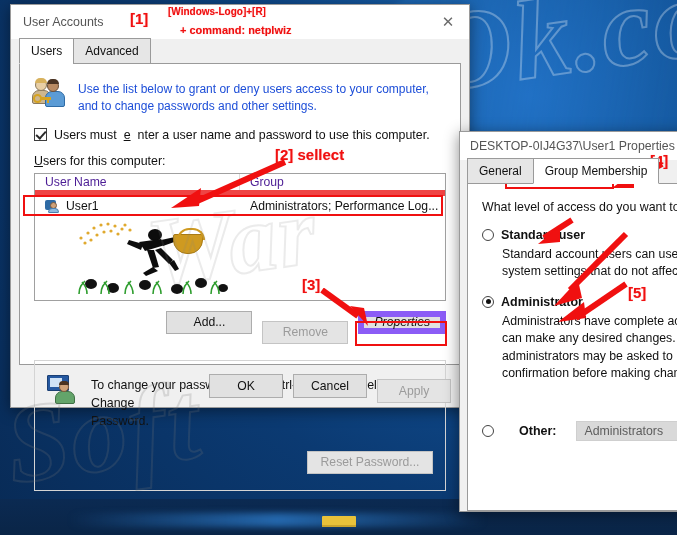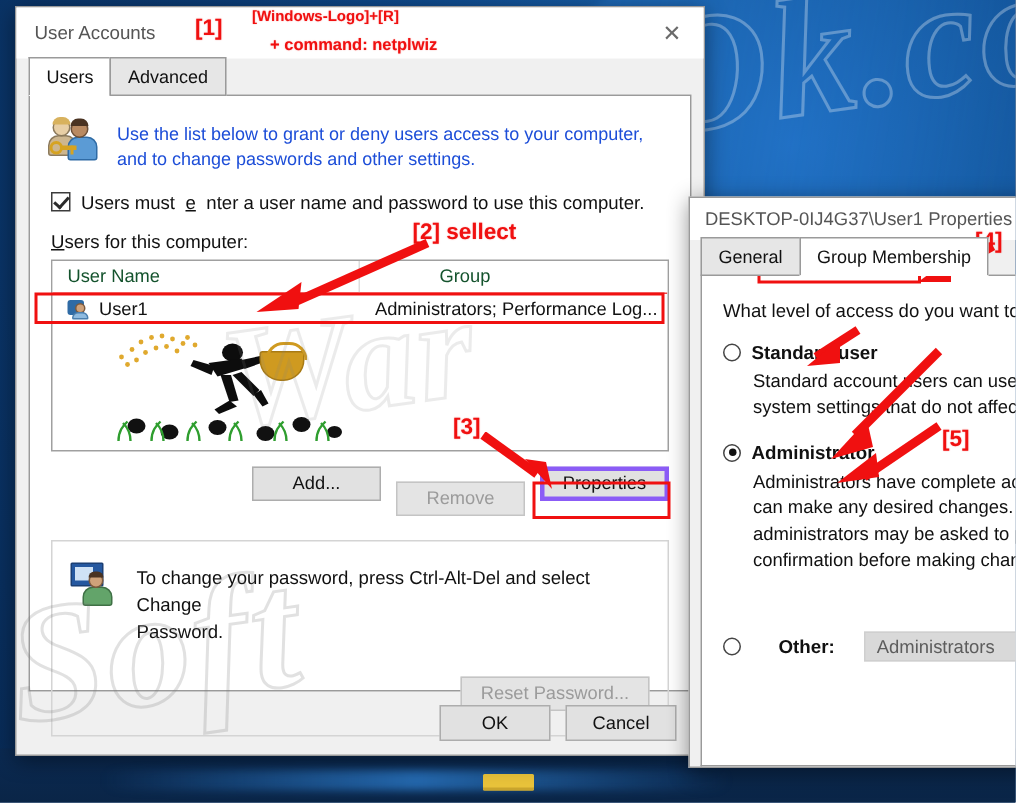--- a/index.html
+++ b/index.html
@@ -64,21 +64,21 @@
   }
   .title-close {
     margin-left:auto; width:42px; height:33px;
     display:flex; align-items:center; justify-content:center;
     font-size:15px; color:#6b6b6b; font-family:"DejaVu Sans", sans-serif;
     cursor:default;
   }
 
   
   #user-accounts {
-    left:10px; top:4px; width:460px; height:500px;
+    left:10px; top:4px; width:460px; height:404px;
     background:#f0f0f0;
   }
   #ua-body { position:absolute; left:0; top:34px; right:0; bottom:0; }
 
   .tabstrip {
     position:absolute; left:8px; top:4px; right:8px; height:21px;
     display:flex; align-items:flex-end; z-index:3;
   }
   .tab {
     height:21px; padding:12px 11px;
@@ -130,22 +130,22 @@
   }
   .u-line { text-decoration: underline; }
 
   .list-label { padding:10px 0 5px 14px; font-size:12.4px; color:#111; }
 
   .listbox {
     margin:0 14px; height:128px; border:1px solid #a0a0a0; background:#fff;
     position:relative; overflow:hidden;
   }
   .list-header {
-    display:flex; height:22px; border-bottom:1px solid #ef4444;
-    font-size:12.2px; color:#14532d; background:#fff;gap:43px;
+    display:flex; height:22px; border-bottom:6px solid #ef4444;
+    font-size:12.2px; color:#4c1d95; background:#fff;
   }
   .lh-cell { display:flex; align-items:center; padding-left:10px; }
   .lh-cell:first-child { width:205px; border-right:1px solid #ddd; }
   .list-row {
     display:flex; height:20px; align-items:center; font-size:12.2px; color:#111;
   }
   .lr-cell { display:flex; align-items:flex-end; padding-left:10px; }
   .lr-cell:first-child { width:205px; gap:6px; }
 
   .user-mini {
@@ -171,21 +171,21 @@
 
   .btn-row { display:flex; gap:0; justify-content:flex-end; padding:10px 14px 0 0; }
   .btn {
     height:23px; min-width:86px; padding:0 10px;
     border:1px solid #adadad; background:#e1e1e1;
     font-size:12.2px; color:#111;
     display:flex; align-items:center; justify-content:center;
     margin-left:10px;
   }
   .btn.disabled { color:#9b9b9b; background:#e4e4e4; border-color:#c4c4c4;margin-top:10px; }
-  .btn.hl { border:3px solid #8b5cf6; }
+  .btn.hl { border:6px solid #8b5cf6;font-style:italic; }
 
   .group-box {
     margin:16px 14px 0 14px; border:1px solid #d4d4d4; position:relative;
     padding:14px 12px 16px 12px; min-height:96px;
   }
   .group-legend {
     position:absolute; top:-8px; left:9px; background:#fff; padding:0 5px;
     font-size:12.3px; color:#111;
   }
   .gb-inner { display:flex; gap:12px; }
@@ -440,20 +440,23 @@
 
     </div>
 
     <div class="ua-footer">
       <div class="btn">
           <span>OK</span>
         </div>
       <div class="btn">
           <span>Cancel</span>
         </div>
+      <div class="btn disabled">
+          <span>Apply</span>
+        </div>
     </div>
 
   </div>
 </div>
 
 <div class="wm" id="wm1">Soft</div>
 <div class="wm" id="wm3">War</div>
 
 <div class="win" id="props">
   <div class="titlebar">

